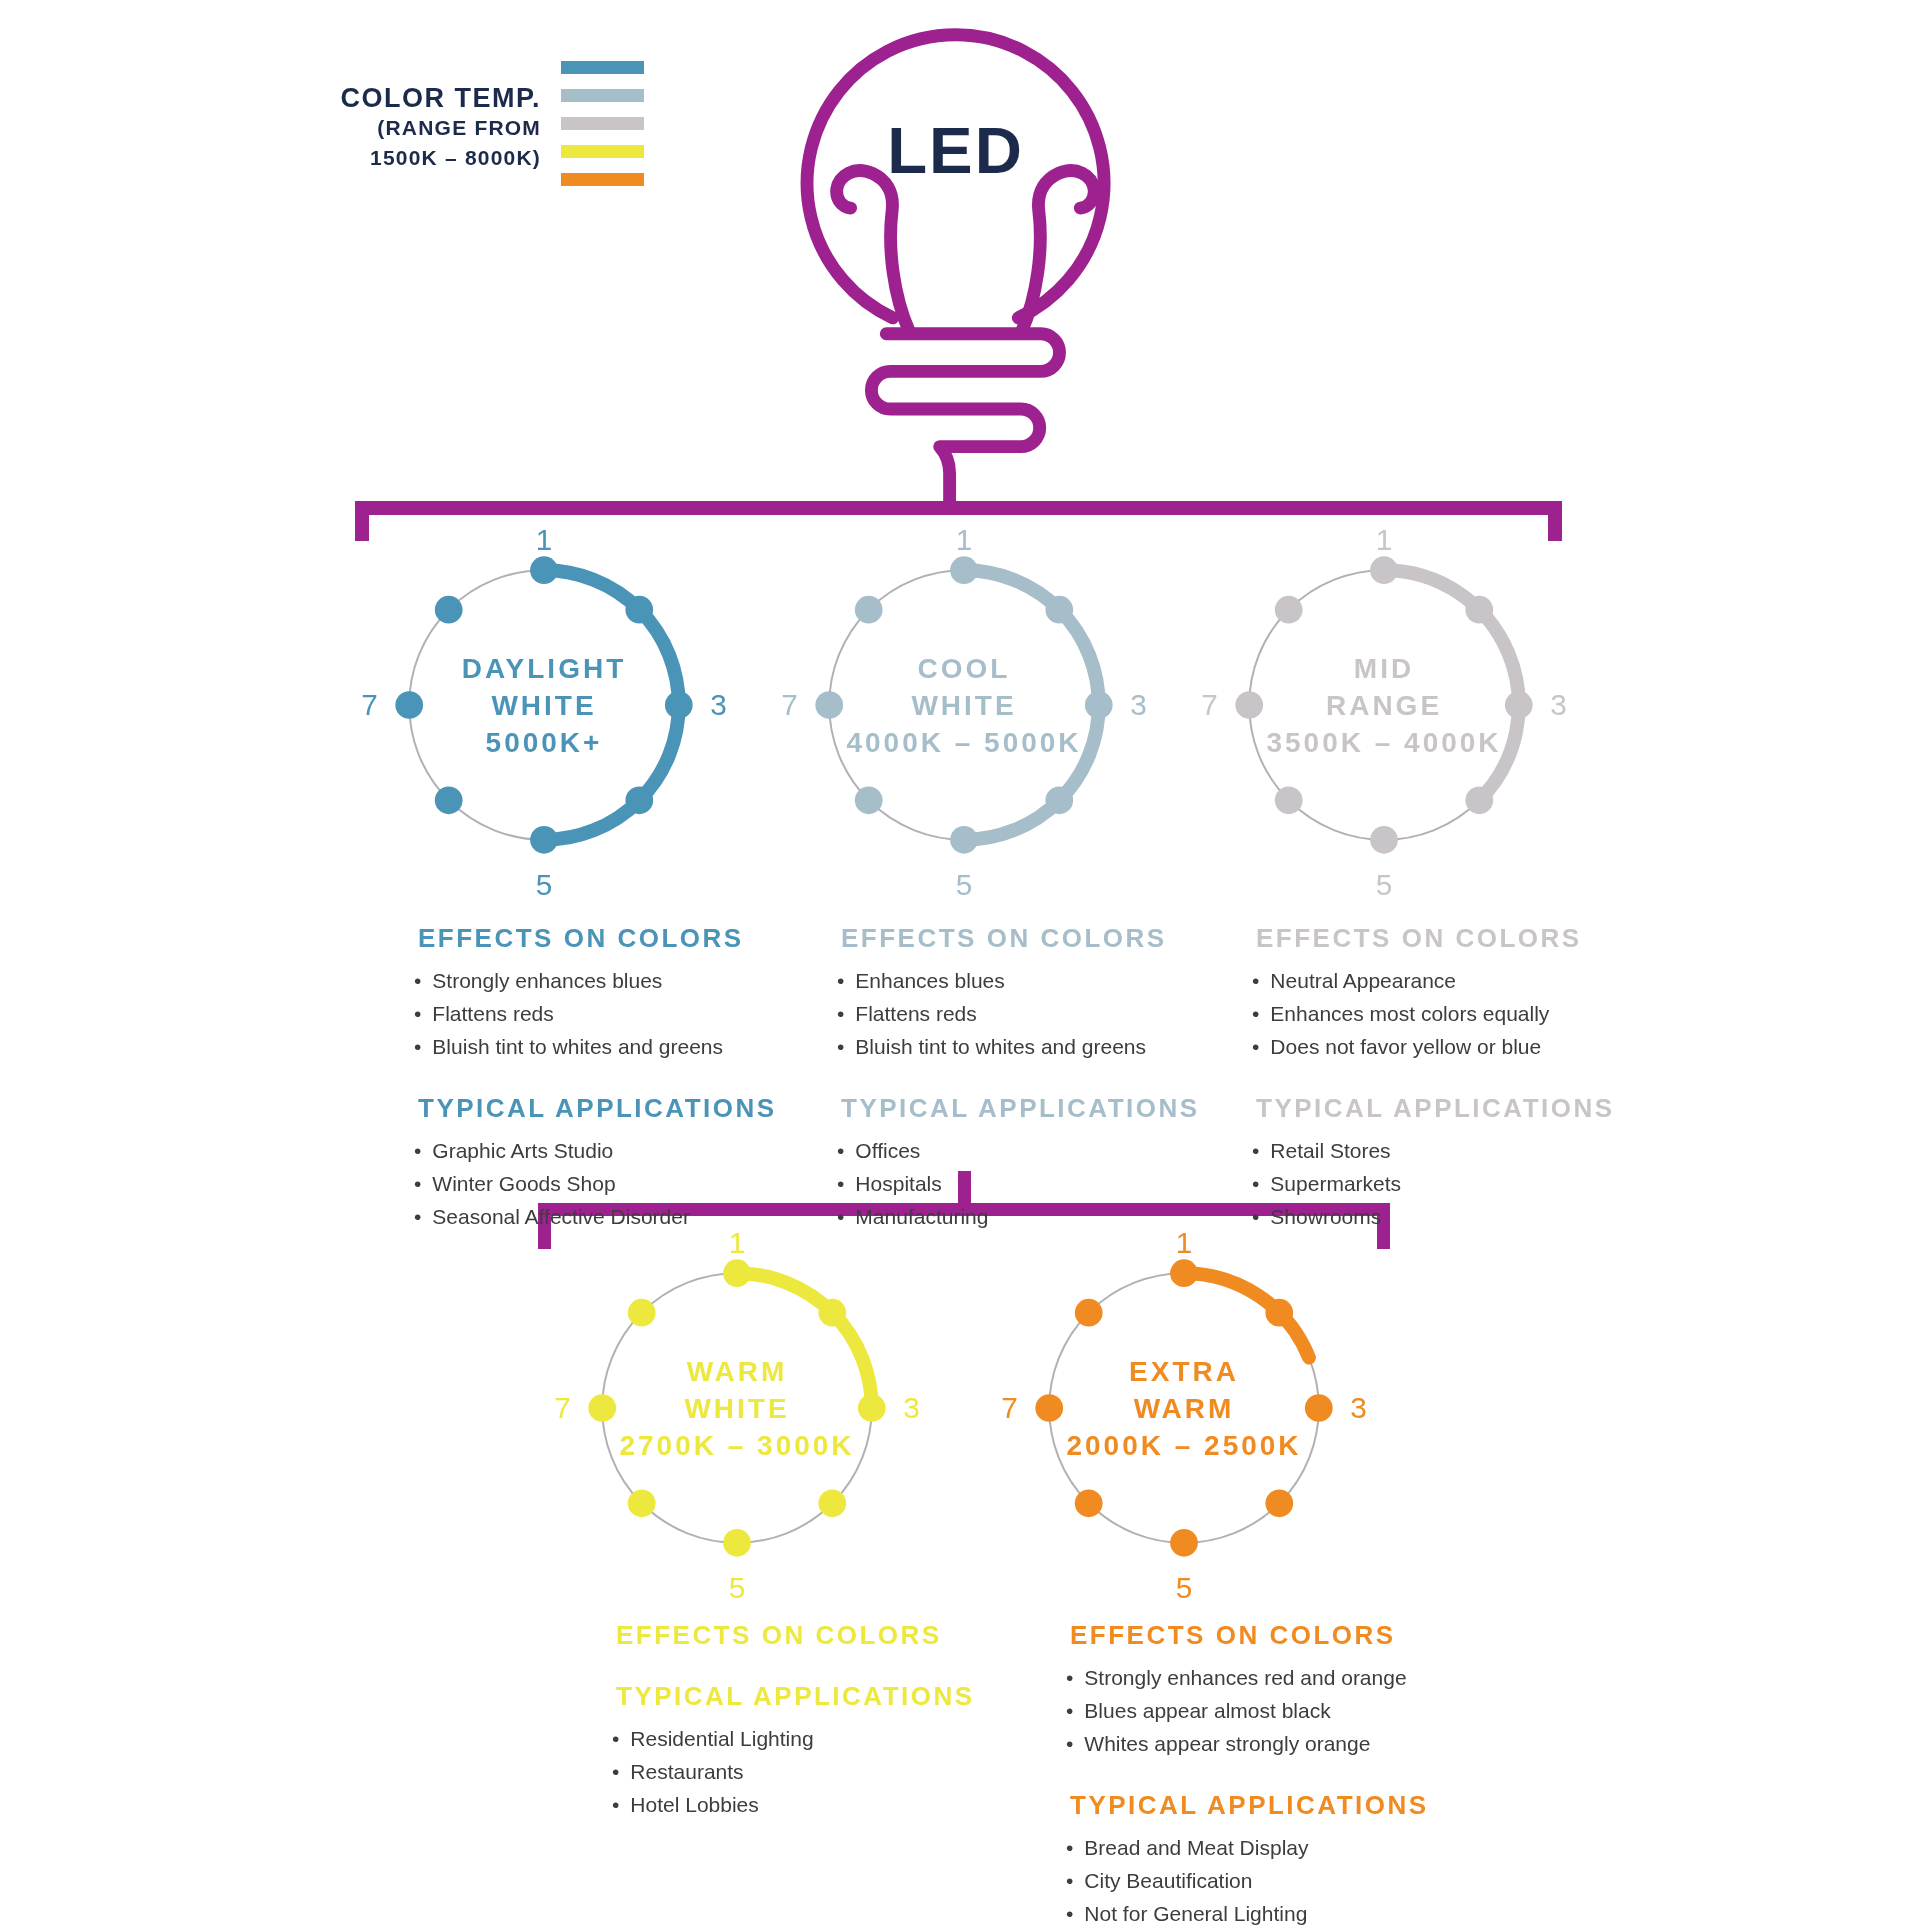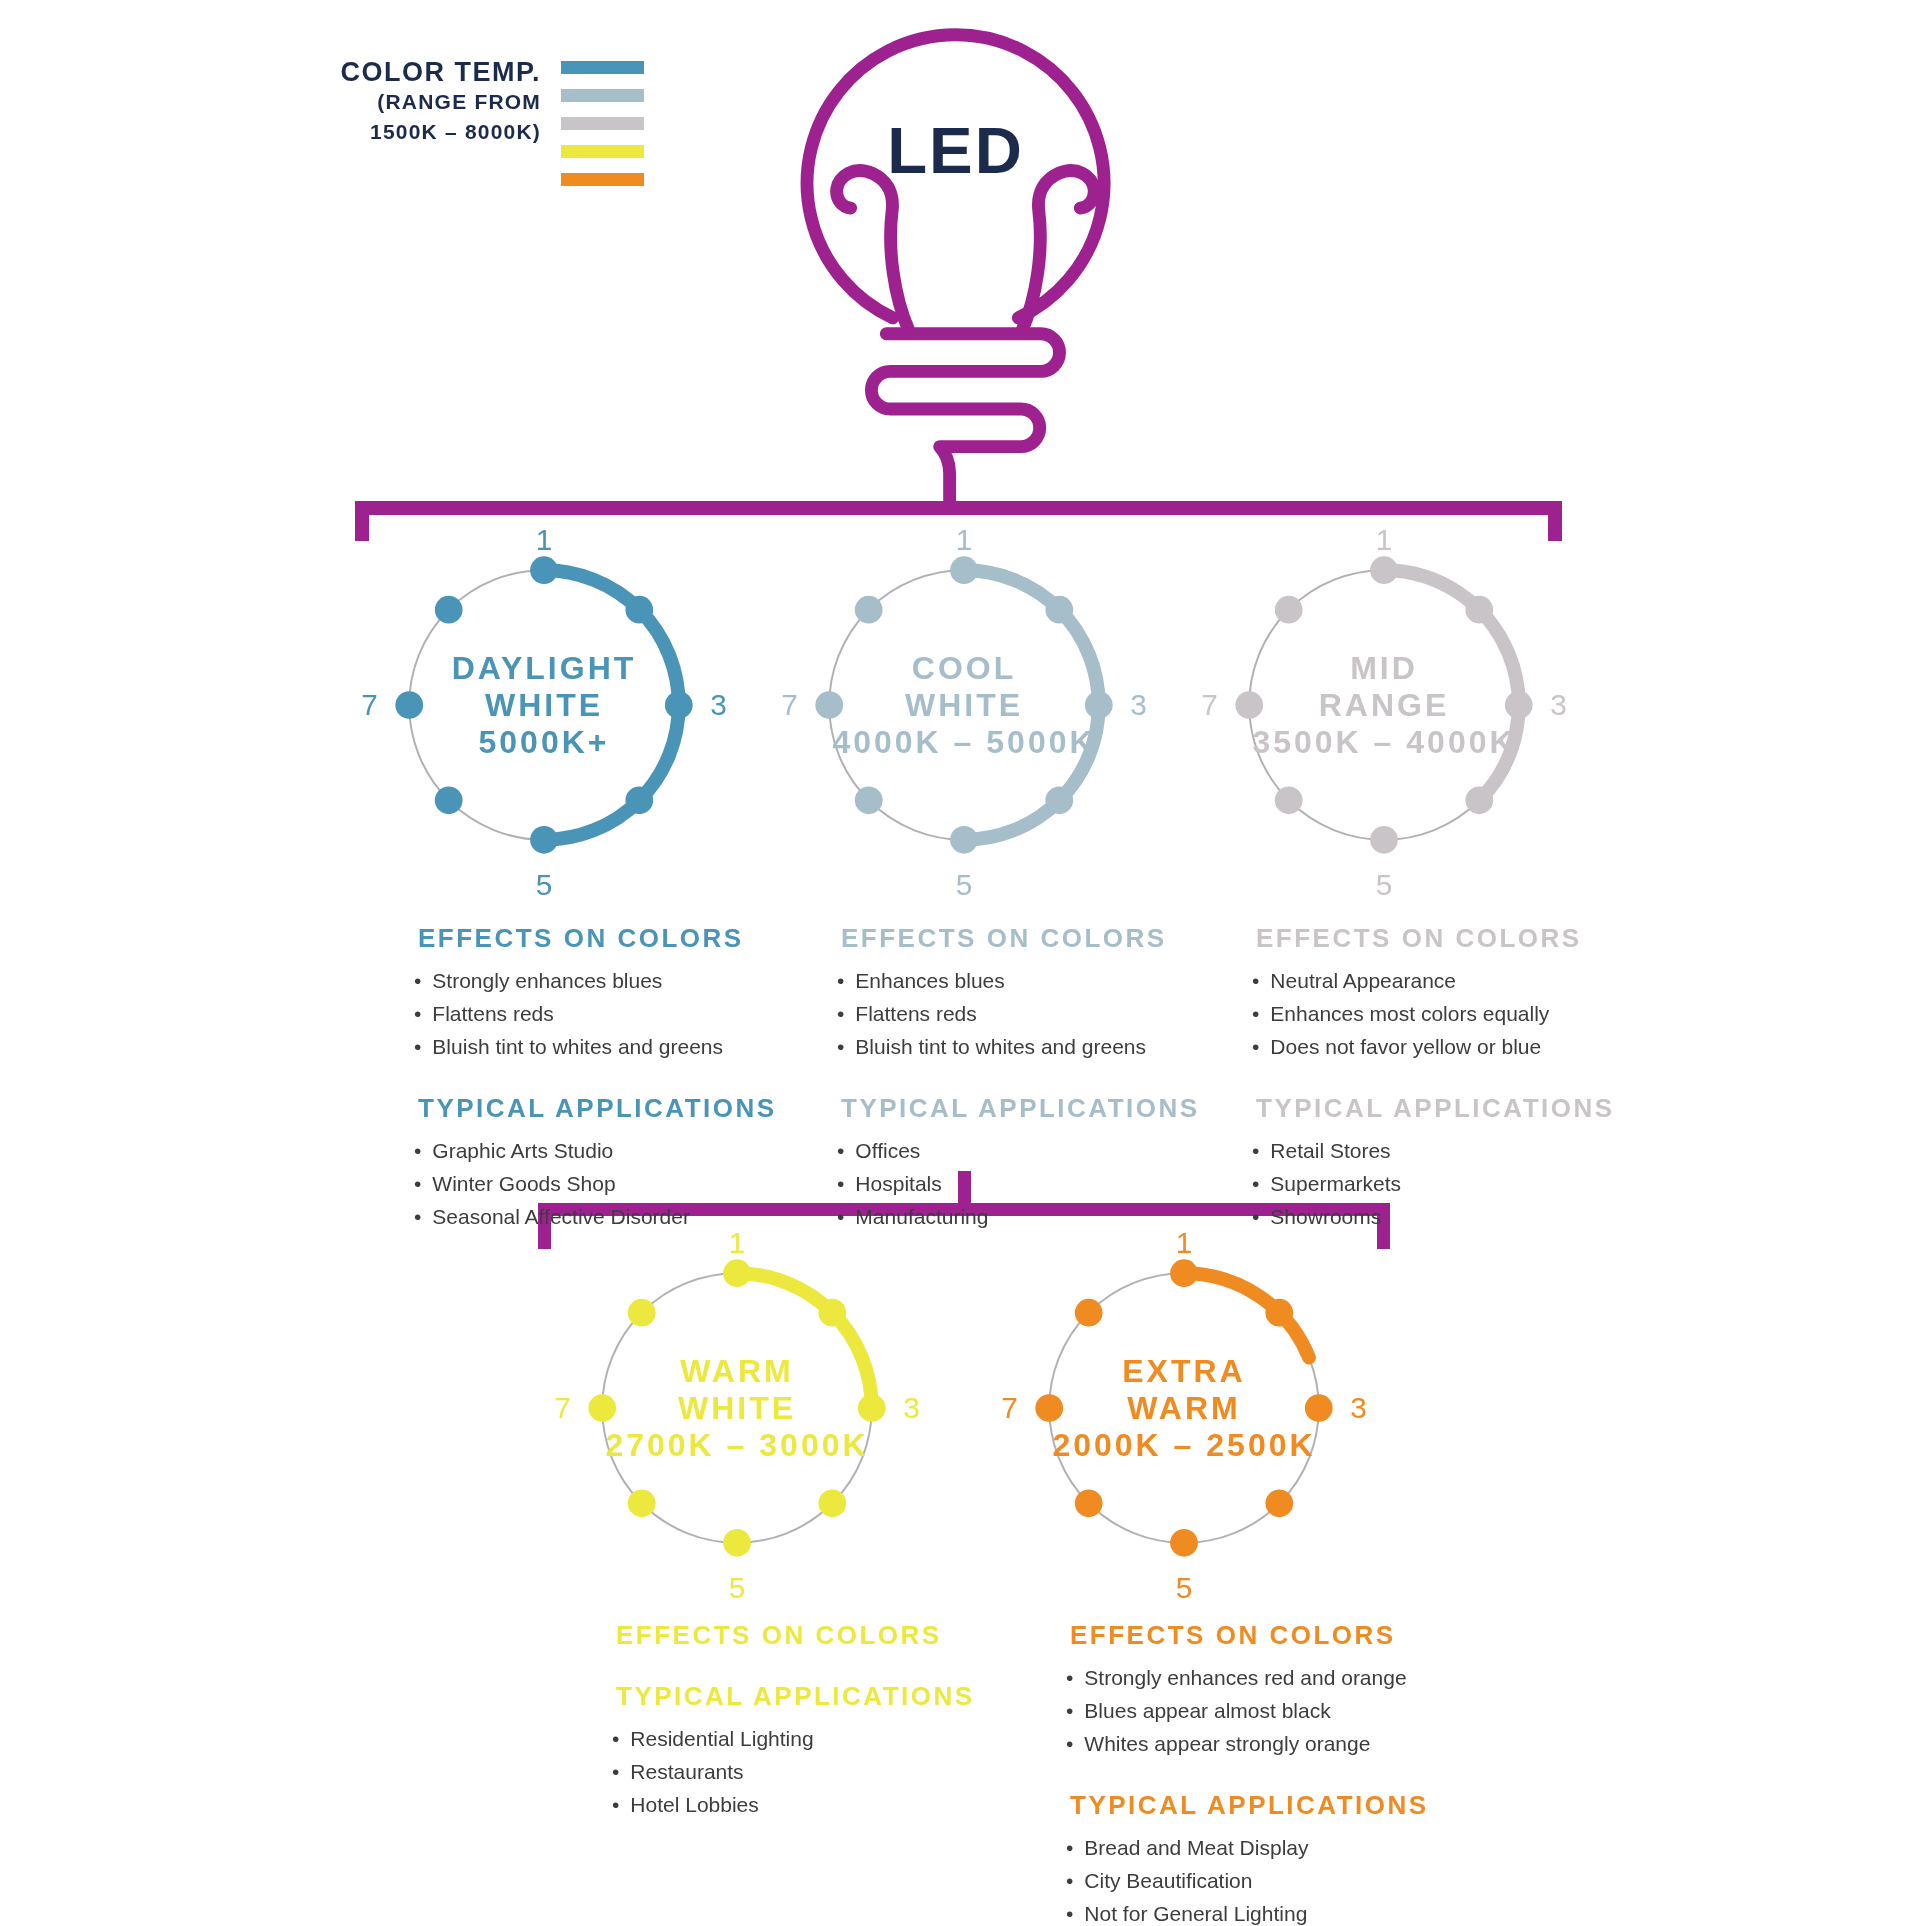--- a/index.html
+++ b/index.html
@@ -3,21 +3,21 @@
 <meta charset="utf-8">
 <style>
   html,body{margin:0;padding:0;background:#ffffff;}
   #canvas{
     position:relative;width:1927px;height:1927px;background:#ffffff;overflow:hidden;
     font-family:"Liberation Sans", sans-serif;
   }
 
   
   .legend{position:absolute;left:297px;top:57px;display:flex;}
-  .legend-text{width:244px;text-align:right;color:var(--navy);}
+  .legend-text{width:244px;text-align:right;color:var(--navy);margin-top:26px;}
   .legend-title{font-size:27px;font-weight:bold;letter-spacing:1.5px;line-height:30px;}
   .legend-sub{font-size:21px;font-weight:bold;letter-spacing:1.2px;line-height:30px;}
   .legend-sub:first-of-type{margin-top:7px;}
   .legend-bars{margin-left:20px;padding-top:4px;}
   .legend-bars .bar{width:83px;height:13px;margin-bottom:15px;}
 
   
   .bulb-svg{position:absolute;left:614px;top:10px;width:693px;height:505px;}
   .bulb-stroke{fill:none;stroke:var(--magenta);stroke-width:13px;stroke-linecap:round;stroke-linejoin:round;}
   .bulb-label{font-family:"Liberation Sans", sans-serif;font-size:66px;font-weight:bold;letter-spacing:2px;fill:var(--navy);}
@@ -31,21 +31,21 @@
   #bracket-2{left:538px;top:1203px;width:852px;height:13px;}
   #bracket-2::before{left:0;width:13px;height:46px;}
   #bracket-2::after{right:0;width:13px;height:46px;}
   #bracket-2 .stub-up{position:absolute;left:420px;top:-32px;width:13px;height:32px;background:var(--magenta);}
 
   
   .dial{position:absolute;width:440px;height:440px;}
   .dial svg{position:absolute;left:0;top:0;width:440px;height:440px;overflow:visible;}
   .dial .num{fill:var(--c);font-size:30px;font-family:"Liberation Sans", sans-serif;}
   .dial-center{position:absolute;inset:0;display:flex;flex-direction:column;align-items:center;justify-content:center;
-    text-align:center;color:var(--c);font-weight:bold;font-size:32px;letter-spacing:3px;line-height:37px;}
+    text-align:center;color:var(--c);font-weight:bold;font-size:28px;letter-spacing:3px;line-height:37px;}
 
   
   .col{position:absolute;width:436px;color:#3D3D3D;}
   .col h3{margin:0 0 10px 4px;font-size:26px;font-weight:bold;letter-spacing:2.5px;color:var(--c);}
   .col h3.second{margin-top:30px;}
   .col ul{margin:0;padding:0;list-style:none;}
   .col li{font-size:21px;line-height:33px;}
   .col li::before{content:'•';margin-right:11px;}
 </style>
 </head>

